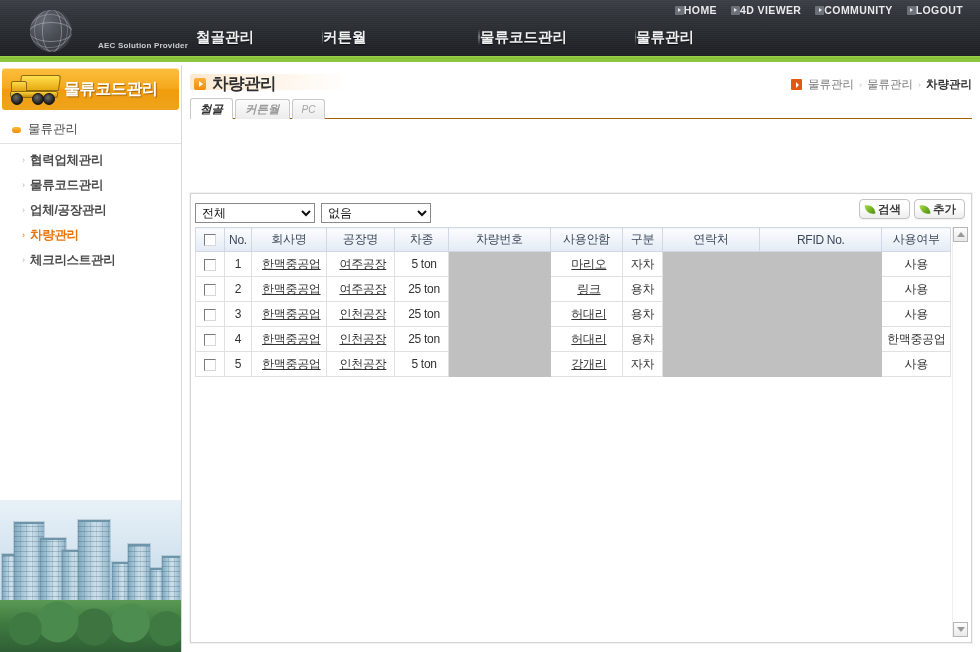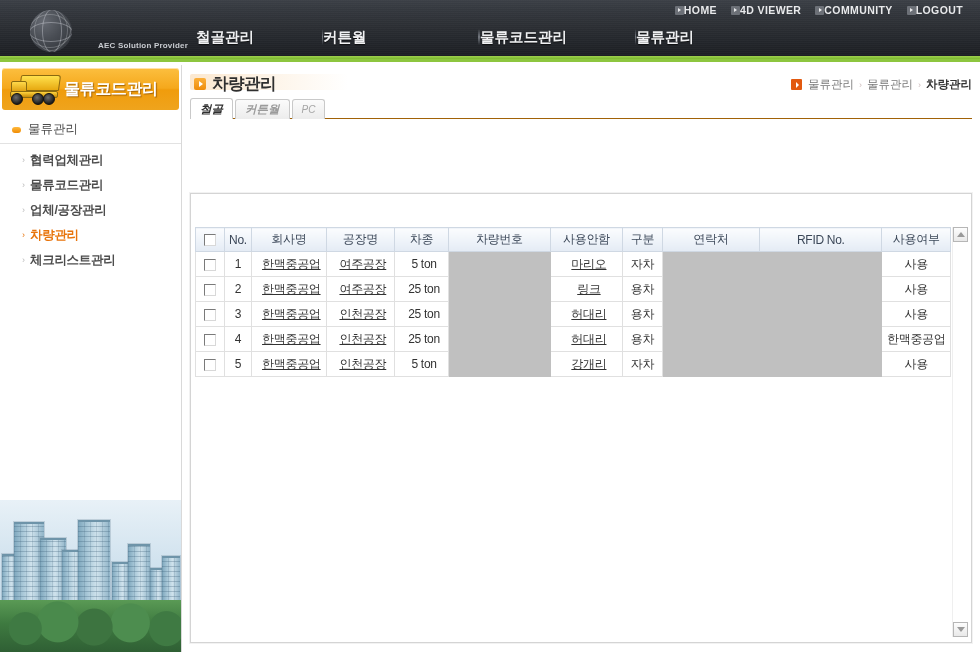--- a/index.html
+++ b/index.html
@@ -506,20 +506,39 @@
   </div>
 
   <div class="tabs">
     <div class="tab active">철골</div>
     <div class="tab">커튼월</div>
     <div class="tab small">PC</div>
   </div>
 
   <div class="panel">
 
+    <div class="filterbar">
+      <select class="sel sel1">
+        <option>전체</option>
+      </select>
+      <select class="sel sel2">
+        <option>없음</option>
+      </select>
+
+      <div class="btn-group">
+        <div class="btn">
+          <span class="leaf"></span>
+          <span>검색</span>
+        </div>
+        <div class="btn">
+          <span class="leaf"></span>
+          <span>추가</span>
+        </div>
+      </div>
+    </div>
 
     <div class="tbl-wrap">
       <table class="grid">
         <colgroup>
           <col style="width:28px">
             <col style="width:26px">
             <col style="width:72px">
           <col style="width:66px">
             <col style="width:52px">
             <col style="width:98px">

